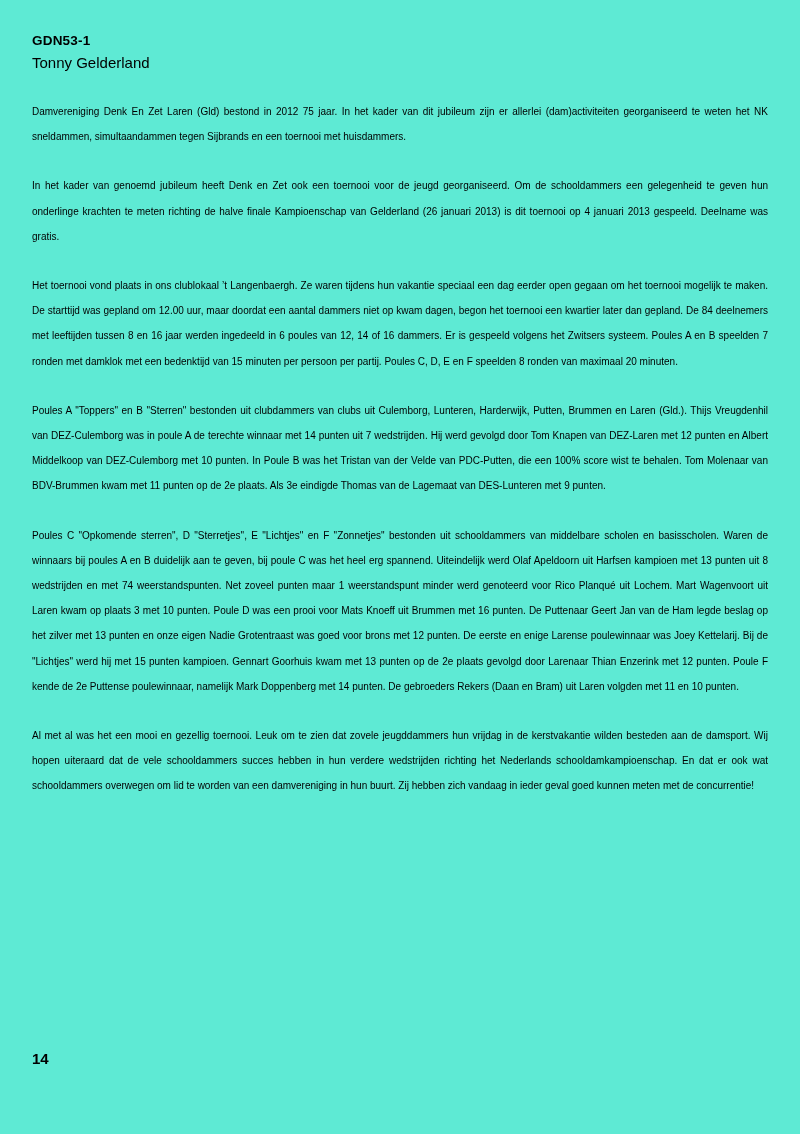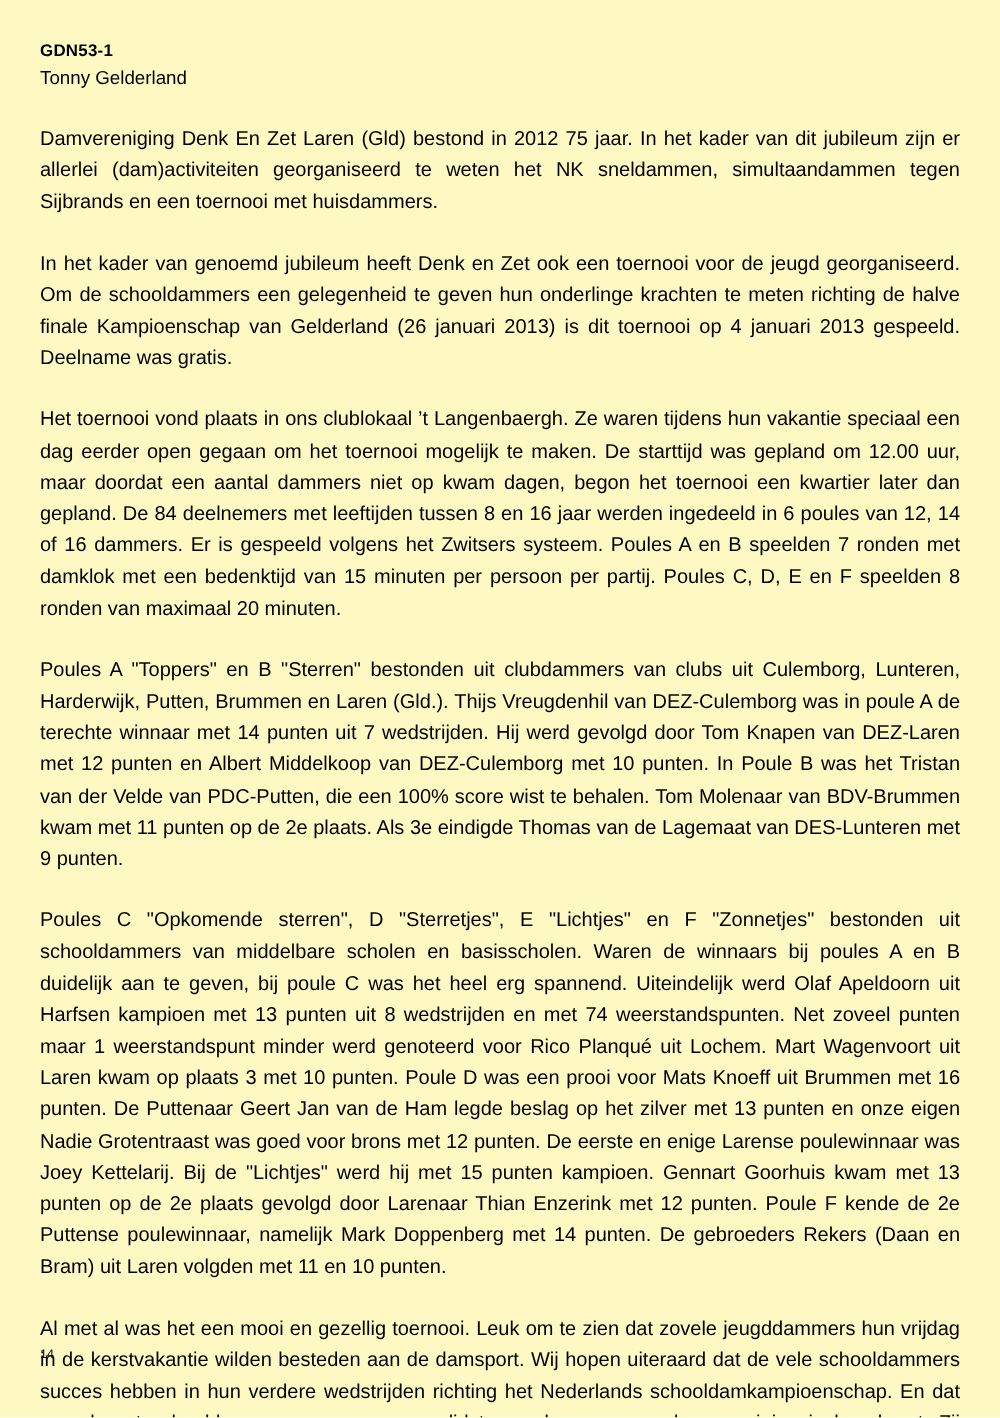--- a/index.html
+++ b/index.html
@@ -11,21 +11,21 @@
   body {
     font-family: "Liberation Sans", sans-serif;
     color: #000000;
     -webkit-font-smoothing: antialiased;
   }
   .page {
     position: relative;
     width: 800px;
     height: 1134px;
     margin: 0 auto;
-    background: #fef9c3;
+    background: #5eead4;
     box-sizing: border-box;
     overflow: hidden;
   }
   .content {
     position: absolute;
     left: 32px;
     top: 0;
     width: 736px;
   }
   .doc-code {
@@ -47,38 +47,38 @@
   .doc-author {
     font-size: 15px;
     font-weight: normal;
     margin: 0;
     padding-top: 5px;
     line-height: 1.25;
   }
   .body-text {
     margin: 0;
     padding-top: 24px;
-    font-size: 16px;
+    font-size: 10px;
     line-height: 25.2px;
     text-align: justify;
     text-justify: inter-word;
     word-spacing: 0px;
   }
   .body-text:first-of-type {
     padding-top: 0;
   }
   #para-block {
     padding-top: 26px;
   }
   .page-number {
     position: absolute;
     left: 32px;
-    top: 1078px;
-    font-size: 10px;
-    font-weight: normal;
+    top: 1050px;
+    font-size: 15px;
+    font-weight: bold;
     line-height: 1.2;
   }
 </style>
 </head>
 <body>
 
 <div class="page">
   <div class="content">
 
     <div class="doc-code">GDN53-1</div>

